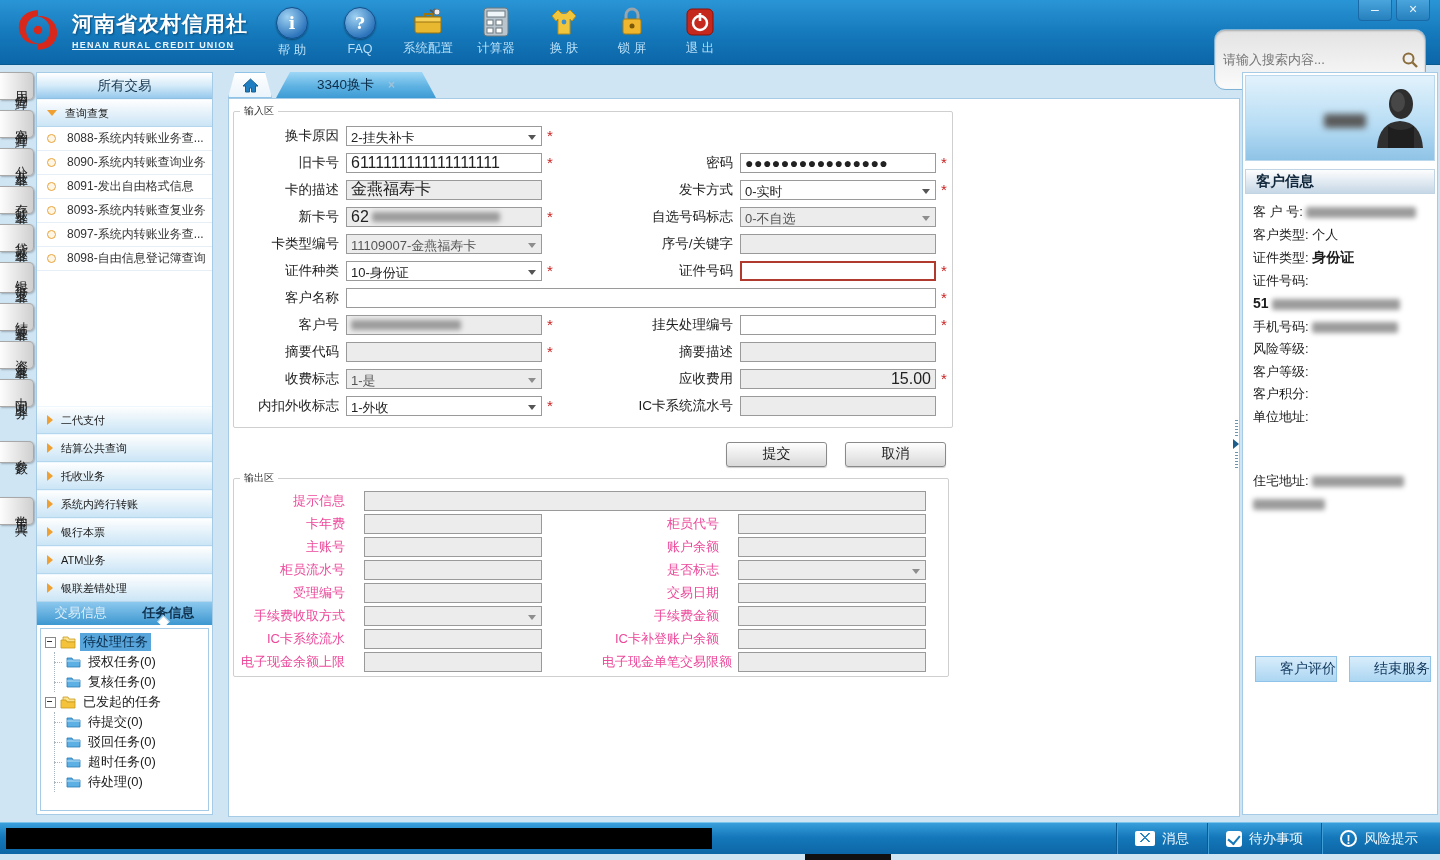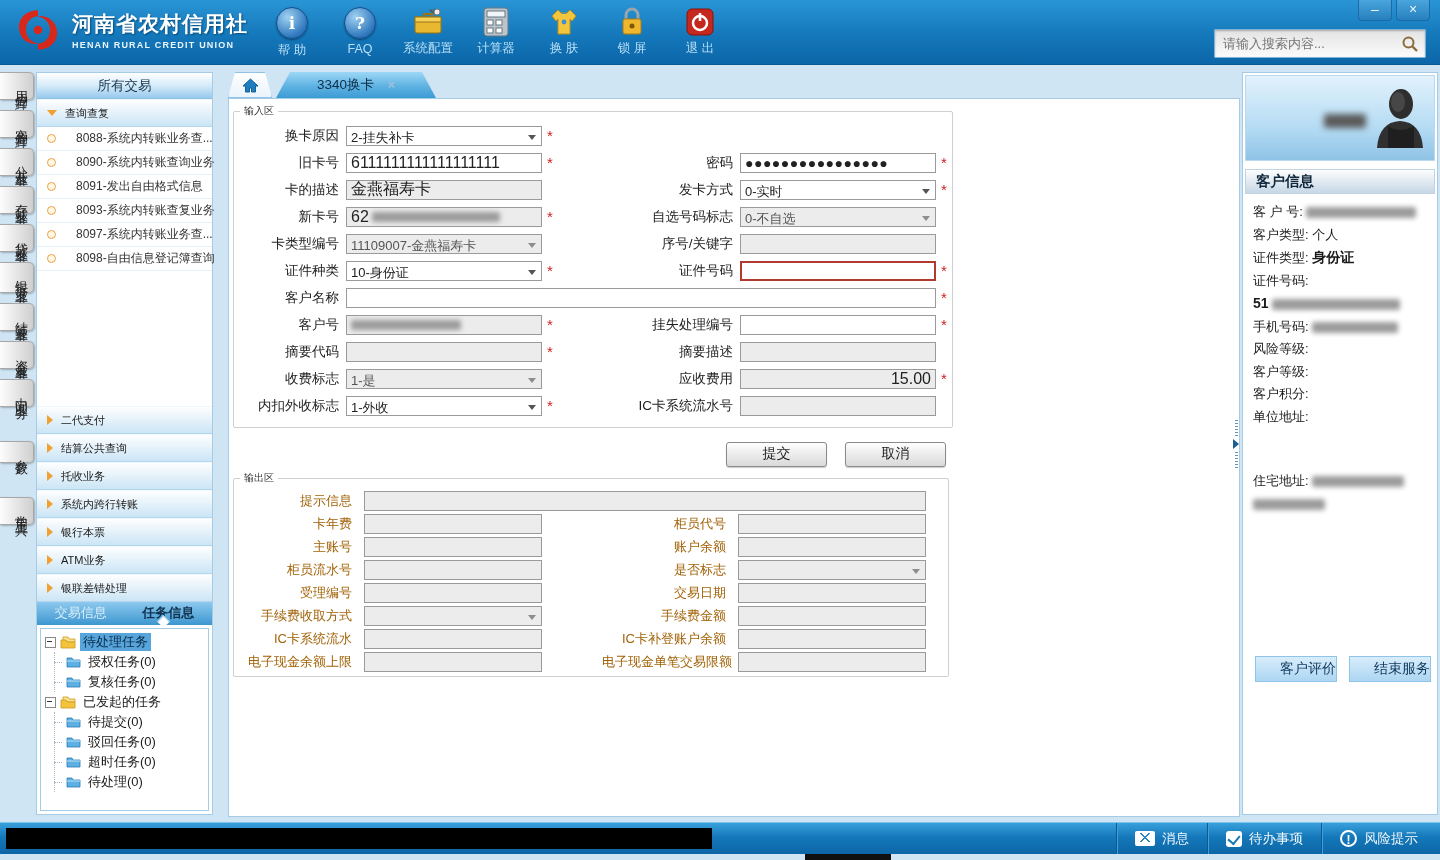--- a/index.html
+++ b/index.html
@@ -4,33 +4,33 @@
 <style>
   html,body{margin:0;padding:0;}
   body{width:1440px;height:860px;position:relative;overflow:hidden;
        font-family:"Liberation Sans","DejaVu Sans",sans-serif;background:#cfe5f4;color:#222;}
 
   
   .header{position:absolute;top:0;left:0;width:1440px;height:64px;
     background:linear-gradient(180deg,#2a95d6 0%,#1478ba 55%,#0c66a8 100%);border-bottom:1px solid #0a5a92;}
   .logo{position:absolute;left:12px;top:6px;display:flex;align-items:center;gap:8px;}
   .logo-text .t1{font-size:21px;font-weight:bold;color:#fff;letter-spacing:1px;text-shadow:1px 1px 2px #084a7a;}
-  .logo-text .t2{font-size:9px;font-weight:bold;color:#e9f4fc;letter-spacing:1.2px;margin-top:2px;}
+  .logo-text .t2{font-size:9px;font-weight:bold;color:#e9f4fc;letter-spacing:1.2px;margin-top:2px;text-decoration:underline;}
   .toolbar{position:absolute;left:258px;top:7px;display:flex;}
   .tbi{width:68px;display:flex;flex-direction:column;align-items:center;gap:3px;cursor:pointer;}
   .tbi .lbl{font-size:12.5px;color:#b9dff7;}
   .ic-circle{width:30px;height:30px;border-radius:50%;background:radial-gradient(circle at 35% 30%,#9fd1f2,#2f77bd 70%,#1b5fa6);
     border:1px solid #14508c;display:flex;align-items:center;justify-content:center;
     color:#fff;font-weight:bold;font-size:17px;font-family:"DejaVu Serif",serif;box-shadow:0 1px 2px rgba(0,0,0,.4);}
   .winbtns{position:absolute;right:10px;top:0;display:flex;gap:4px;}
   .winbtn{width:32px;height:20px;color:#eaf5fd;font-size:14px;text-align:center;line-height:18px;
     background:linear-gradient(180deg,#4aa5dd,#2580bd);border:1px solid #1b6aa8;border-top:none;border-radius:0 0 4px 4px;cursor:pointer;}
   .search{position:absolute;right:14px;top:29px;width:198px;height:27px;
-    background:linear-gradient(180deg,#e3e3e3,#fbfbfb);border:1px solid #7fb3d6;border-radius:1px;
-    display:flex;align-items:center;padding:0 6px;box-shadow:inset 0 1px 2px rgba(0,0,0,.25);}
+    background:linear-gradient(180deg,#e3e3e3,#fbfbfb);border:1px solid #7fb3d6;border-radius:11px;
+    display:flex;align-items:center;padding:16px 6px;box-shadow:inset 0 1px 2px rgba(0,0,0,.25);}
   .search input{flex:1;border:none;background:transparent;outline:none;font-size:13px;color:#777;
     font-family:"Liberation Sans","DejaVu Sans",sans-serif;}
 
   
   .rail{position:absolute;left:0;top:72px;width:34px;display:flex;flex-direction:column;gap:10px;}
   .rail-tab{writing-mode:vertical-rl;text-orientation:upright;margin-left:0;
     background:linear-gradient(90deg,#fdfdfd,#cfcfcf);border:1px solid #a8a8a8;border-left:none;
     border-radius:0 5px 5px 0;padding:7px 3px;font-size:13px;color:#222;letter-spacing:3px;cursor:pointer;
     box-shadow:1px 1px 2px rgba(0,0,0,.25);}
   .rail-gap{height:14px;}
@@ -39,21 +39,21 @@
   .sidebar{position:absolute;left:36px;top:72px;width:177px;height:743px;background:#fff;
     border:1px solid #a6cbe6;box-sizing:border-box;display:flex;flex-direction:column;}
   .sb-header{height:25px;flex:0 0 25px;background:linear-gradient(180deg,#ffffff 0%,#d5ebf9 50%,#97c9ec 100%);
     border-bottom:1px solid #8fc0e2;text-align:center;font-size:13.5px;color:#16364f;line-height:25px;}
   .sec-bar{height:26px;flex:0 0 26px;background:linear-gradient(180deg,#fefefe,#cbe5f6);
     border-top:1px solid #eef7fd;border-bottom:1px solid #b5d7ee;display:flex;align-items:center;
     font-size:11px;color:#1b1b1b;padding-left:10px;gap:8px;cursor:pointer;}
   .tri-d{width:0;height:0;border-left:5px solid transparent;border-right:5px solid transparent;border-top:6px solid #f0a030;}
   .tri-r{width:0;height:0;border-top:5px solid transparent;border-bottom:5px solid transparent;border-left:6px solid #f0a030;}
   .sb-item{height:23px;flex:0 0 23px;display:flex;align-items:center;font-size:12px;color:#333;
-    padding-left:10px;gap:20px;border-bottom:1px solid #e6eff7;cursor:pointer;white-space:nowrap;}
+    padding-left:10px;gap:11px;border-bottom:1px solid #e6eff7;cursor:pointer;white-space:nowrap;}
   .bullet{width:7px;height:7px;flex:0 0 7px;border:1px solid #e8a33d;border-radius:50%;background:#fff6e6;}
   .sb-spacer{flex:1 1 auto;}
   .info-tabs{height:23px;flex:0 0 23px;background:linear-gradient(180deg,#8cc8ee,#3d97d0);display:flex;position:relative;}
   .info-tab{flex:1;text-align:center;font-size:13px;line-height:22px;cursor:pointer;}
   .info-tab.inactive{color:#dceef9;}
   .info-tab.active{color:#10324e;font-weight:bold;}
   .info-tab.active::after{content:"";position:absolute;right:44px;bottom:-1px;width:8px;height:8px;background:#fff;
     border:1px solid #9bc8e8;border-bottom:none;border-right:none;transform:rotate(45deg);}
   .tree{flex:0 0 178px;margin:3px;border:1px solid #a6cbe6;background:#fff;overflow:hidden;
     font-size:13px;padding:3px 0 0 4px;}
@@ -102,21 +102,21 @@
   .span-wide{grid-column:2/6;}
   .blurfield{display:flex;align-items:center;gap:3px;}
   .blob{display:inline-block;background:#9b9b9b;border-radius:2px;filter:blur(2.5px);}
 
   .btnrow{position:absolute;top:343px;left:497px;display:flex;gap:18px;}
   .pbtn{width:99px;height:23px;background:linear-gradient(180deg,#fefefe,#d9d9d9);border:1px solid #8a8a8a;
     border-radius:3px;font-size:14px;color:#1b1b1b;text-align:center;line-height:21px;cursor:pointer;
     box-shadow:0 1px 1px rgba(0,0,0,.2);}
 
   .orow{display:grid;grid-template-columns:130px 178px 60px 136px 188px;align-items:center;height:23px;}
-  .olabel{text-align:right;padding-right:12px;font-size:13px;color:#a16207;white-space:nowrap;}
+  .olabel{text-align:right;padding-right:19px;font-size:13px;color:#ec4899;white-space:nowrap;}
   .ospan{grid-column:2/6;}
 
   .collapse-handle{position:absolute;left:1232px;top:420px;width:8px;height:52px;cursor:pointer;}
   .collapse-handle .dots{width:3px;height:16px;margin:0 auto;
     background:repeating-linear-gradient(180deg,#6b93ad 0 1px,transparent 1px 3px);}
   .collapse-handle .chev{width:0;height:0;margin:3px auto;border-top:5px solid transparent;
     border-bottom:5px solid transparent;border-left:6px solid #1b5e8e;}
 
   
   .rightpanel{position:absolute;left:1242px;top:72px;width:196px;height:743px;background:#fff;

